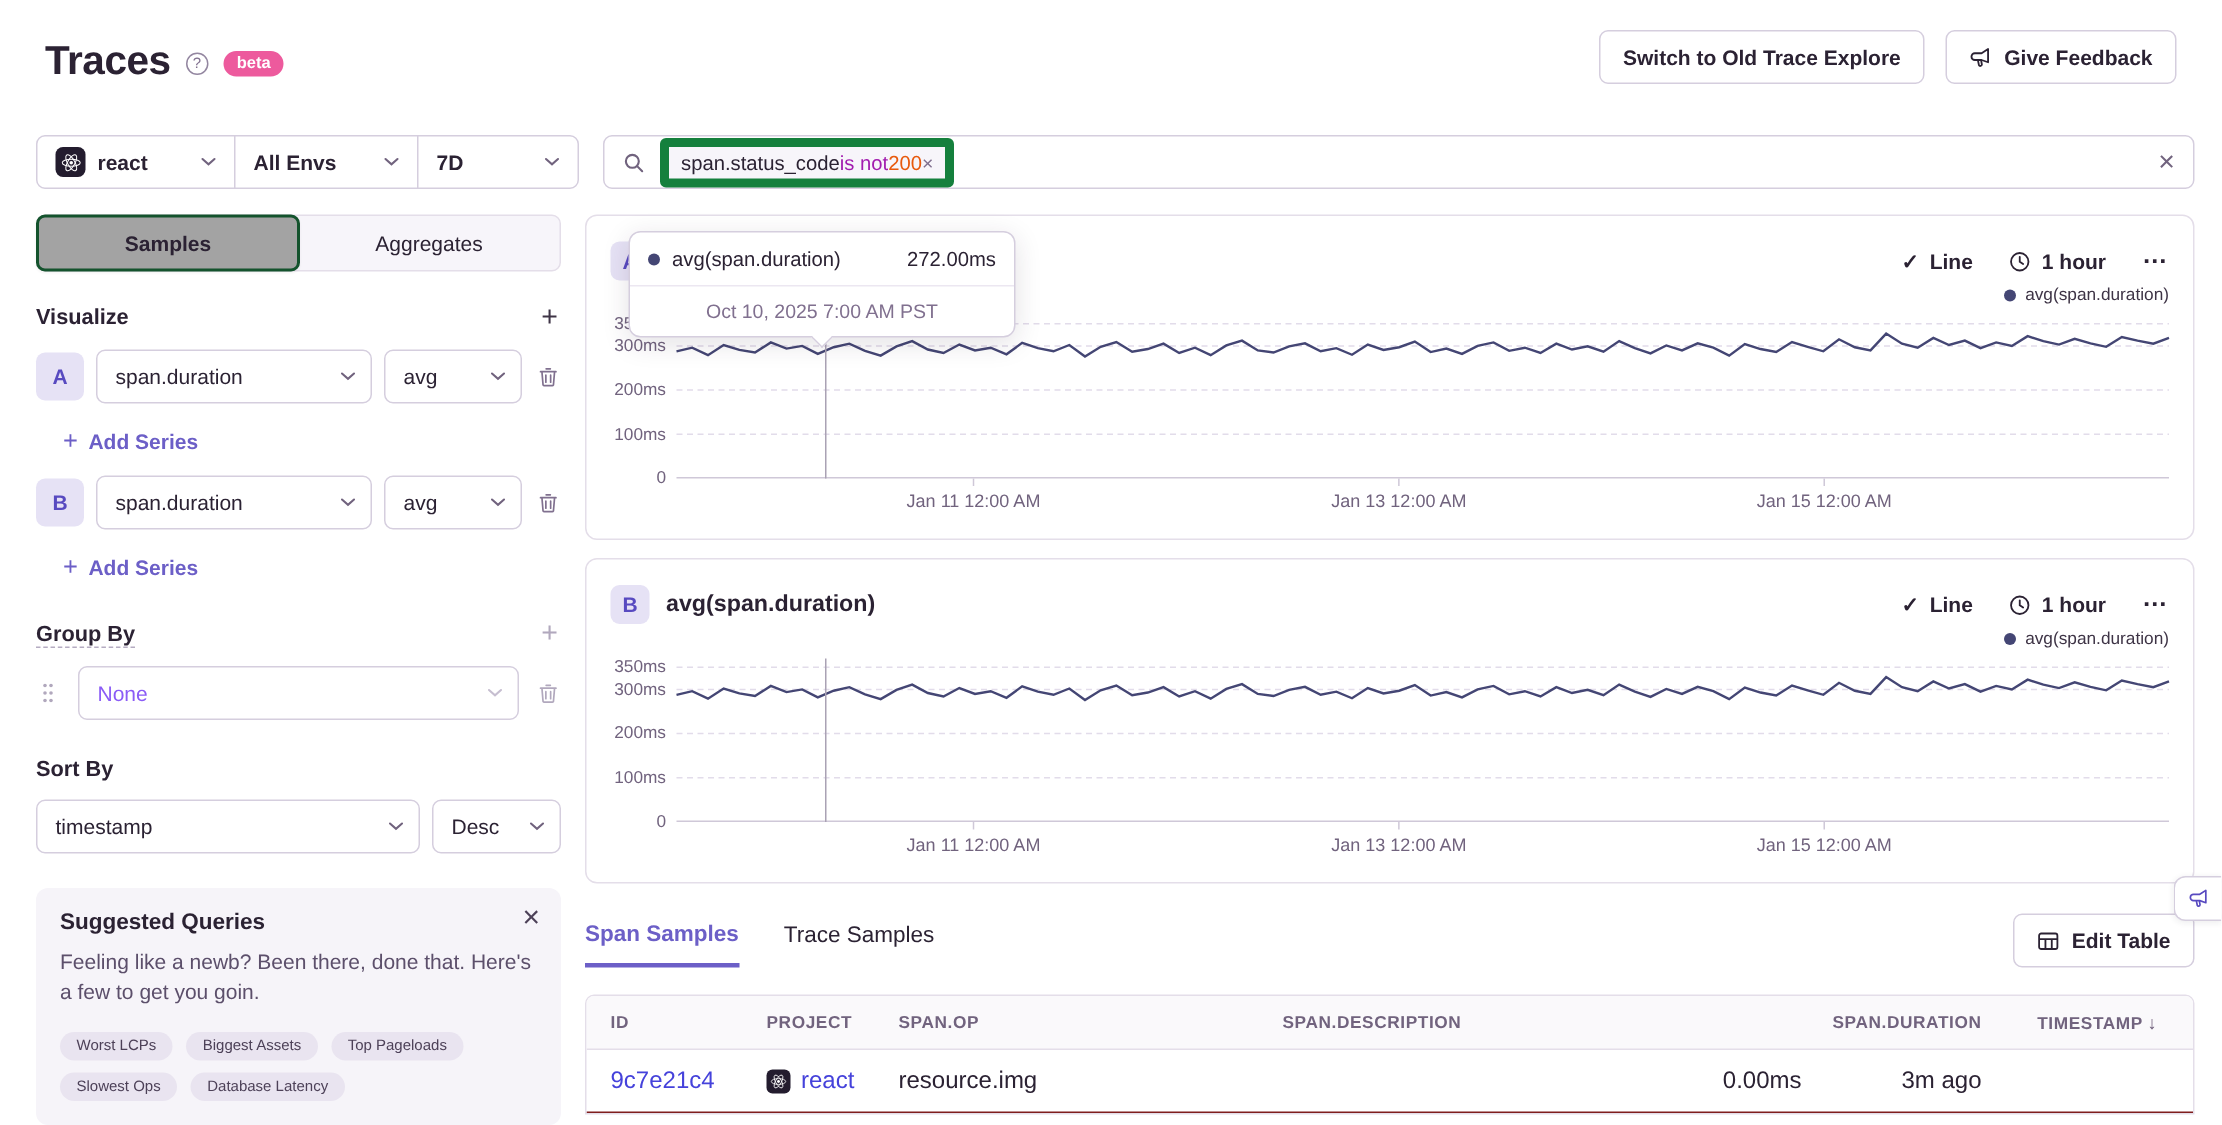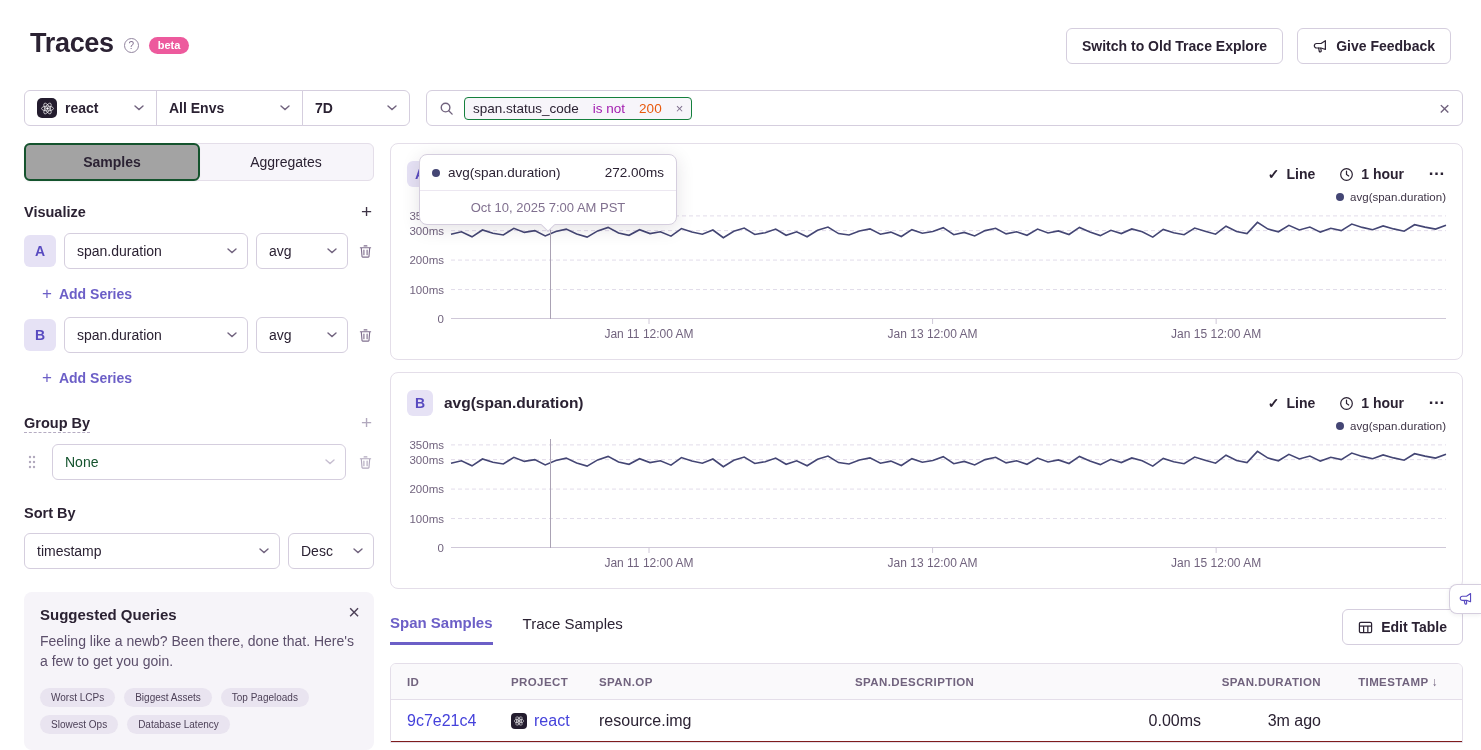--- a/index.html
+++ b/index.html
@@ -8,41 +8,41 @@
     font-family: "Liberation Sans", sans-serif;
     color: #2b2233;
     background: #fff;
     overflow: hidden;
     position: relative;
     font-size: 14px;
   }
   svg { display:block; }
 
   
-  .app-header { display:flex; align-items:flex-start; justify-content:space-between; padding:28px 30px 12px 30px; height:68px;gap:48px; }
+  .app-header { display:flex; align-items:flex-end; justify-content:space-between; padding:14px 30px 12px 30px; height:68px;gap:48px; }
   .title-group { display:flex; align-items:center; gap:10px; }
   .page-title { font-size:27px; font-weight:700; letter-spacing:-0.3px; }
   .help-icon { width:15px; height:15px; border:1px solid #9386a0; border-radius:50%; color:#80708f; font-size:10px; display:flex; align-items:center; justify-content:center; margin-top:4px; cursor:pointer;}
   .beta-badge { background:#ED5A9D; color:#fff; font-size:11px; font-weight:700; border-radius:10px; padding:2px 9px 3px; margin-top:4px; }
   .header-actions { display:flex; gap:14px; }
   .btn { display:inline-flex; align-items:center; gap:8px; height:36px; padding:0 15px; border:1px solid #d5cede; border-radius:6px; background:#fff; font-weight:700; font-size:14px; color:#2b2233; cursor:pointer; font-family:inherit; }
 
   
   .toolbar { display:flex; gap:16px; padding:0 18px 0 24px; margin-top:22px; }
   .segmented { display:flex; flex-shrink:0; }
   .seg { display:flex; align-items:center; gap:8px; height:36px; padding:0 12px; border:1px solid #d5cede; background:#fff; font-weight:700; font-size:14px; cursor:pointer; }
   .seg .chev { margin-left:auto; }
   .seg-project { width:133px; border-radius:6px 0 0 6px; }
-  .seg-env { width:147px; margin-left:-1px;text-align:center; }
+  .seg-env { width:123px; margin-left:-1px;text-align:center; }
   .seg-range { width:108px; margin-left:-1px; border-radius:0 6px 6px 0; }
   .proj-icon { width:20px; height:20px; border-radius:5px; background:#231c2e; display:flex; align-items:center; justify-content:center; flex-shrink:0; }
   .proj-icon.small { width:16px; height:16px; border-radius:4px; }
 
   .search-box { flex:1; display:flex; align-items:center; gap:10px; height:36px; border:1px solid #d5cede; border-radius:6px; padding:0 12px; cursor:text; }
-  .filter-token { display:inline-flex; align-items:center; gap:14px; background:#f7f5fa; border:1px solid #15803d; border-radius:4px; padding:3px 8px; font-size:13.5px; cursor:pointer; }
+  .filter-token { display:inline-flex; align-items:center; gap:0; background:#f7f5fa; border:6px solid #15803d; border-radius:4px; padding:3px 8px; font-size:13.5px; cursor:pointer; }
   .tk-key { color:#2b2233; }
   .tk-op { color:#a21caf; }
   .tk-val { color:#e8590c; }
   .tk-close { color:#80708f; font-size:13px; cursor:pointer; }
   .search-clear { margin-left:auto; color:#71637e; font-size:19px; line-height:1; cursor:pointer; }
 
   
   .layout { display:flex; gap:16px; padding:17px 18px 0 24px; align-items:flex-start; }
   .sidebar { width:350px; flex-shrink:0; }
   .main { flex:1; min-width:0; }
@@ -54,21 +54,21 @@
 
   .section-head { display:flex; align-items:center; justify-content:space-between; margin-top:21px; margin-bottom:12px; }
   .section-label { font-size:14.5px; font-weight:700; }
   .section-label.hint { text-decoration:underline dashed #b5acc2; text-underline-offset:4px; text-decoration-thickness:1px; }
   .plus-btn { font-size:19px; line-height:1; color:#3e3446; cursor:pointer; font-weight:400; padding:0 2px; }
   .plus-btn.muted { color:#b1a8bd; }
 
   .series-row { display:grid; grid-template-columns:32px 1fr 92px 18px; gap:8px; align-items:center; margin-bottom:6px; }
   .series-badge-sm { width:32px; height:32px; border-radius:6px; background:#e6e2f5; color:#584ac0; font-weight:700; font-size:14px; display:flex; align-items:center; justify-content:center; }
   .select { height:36px; border:1px solid #d5cede; border-radius:6px; background:#fff; display:flex; align-items:center; justify-content:space-between; gap:8px; padding:0 10px 0 12px; font-size:14px; cursor:pointer; }
-  .select.placeholder { color:#14532d; }
+  .select.placeholder { color:#8b5cf6; }
   .icon-btn { display:flex; align-items:center; justify-content:center; cursor:pointer; background:none; border:none; padding:0; }
 
   .add-series { display:inline-flex; align-items:center; gap:7px; color:#6C5FC7; font-weight:700; font-size:14px; margin:9px 0 13px 18px; cursor:pointer; }
   .add-series .plus { font-weight:400; font-size:17px; }
 
   .groupby-row { display:grid; grid-template-columns:14px 1fr 18px; gap:10px; align-items:center; margin-left:4px; }
   .sortby-row { display:grid; grid-template-columns:1fr 86px; gap:8px; margin-top:12px; }
 
   .suggested-card { background:#f6f4f9; border-radius:8px; padding:14px 16px 16px; margin-top:23px; position:relative; }
   .suggested-title { font-size:15px; font-weight:700; }

